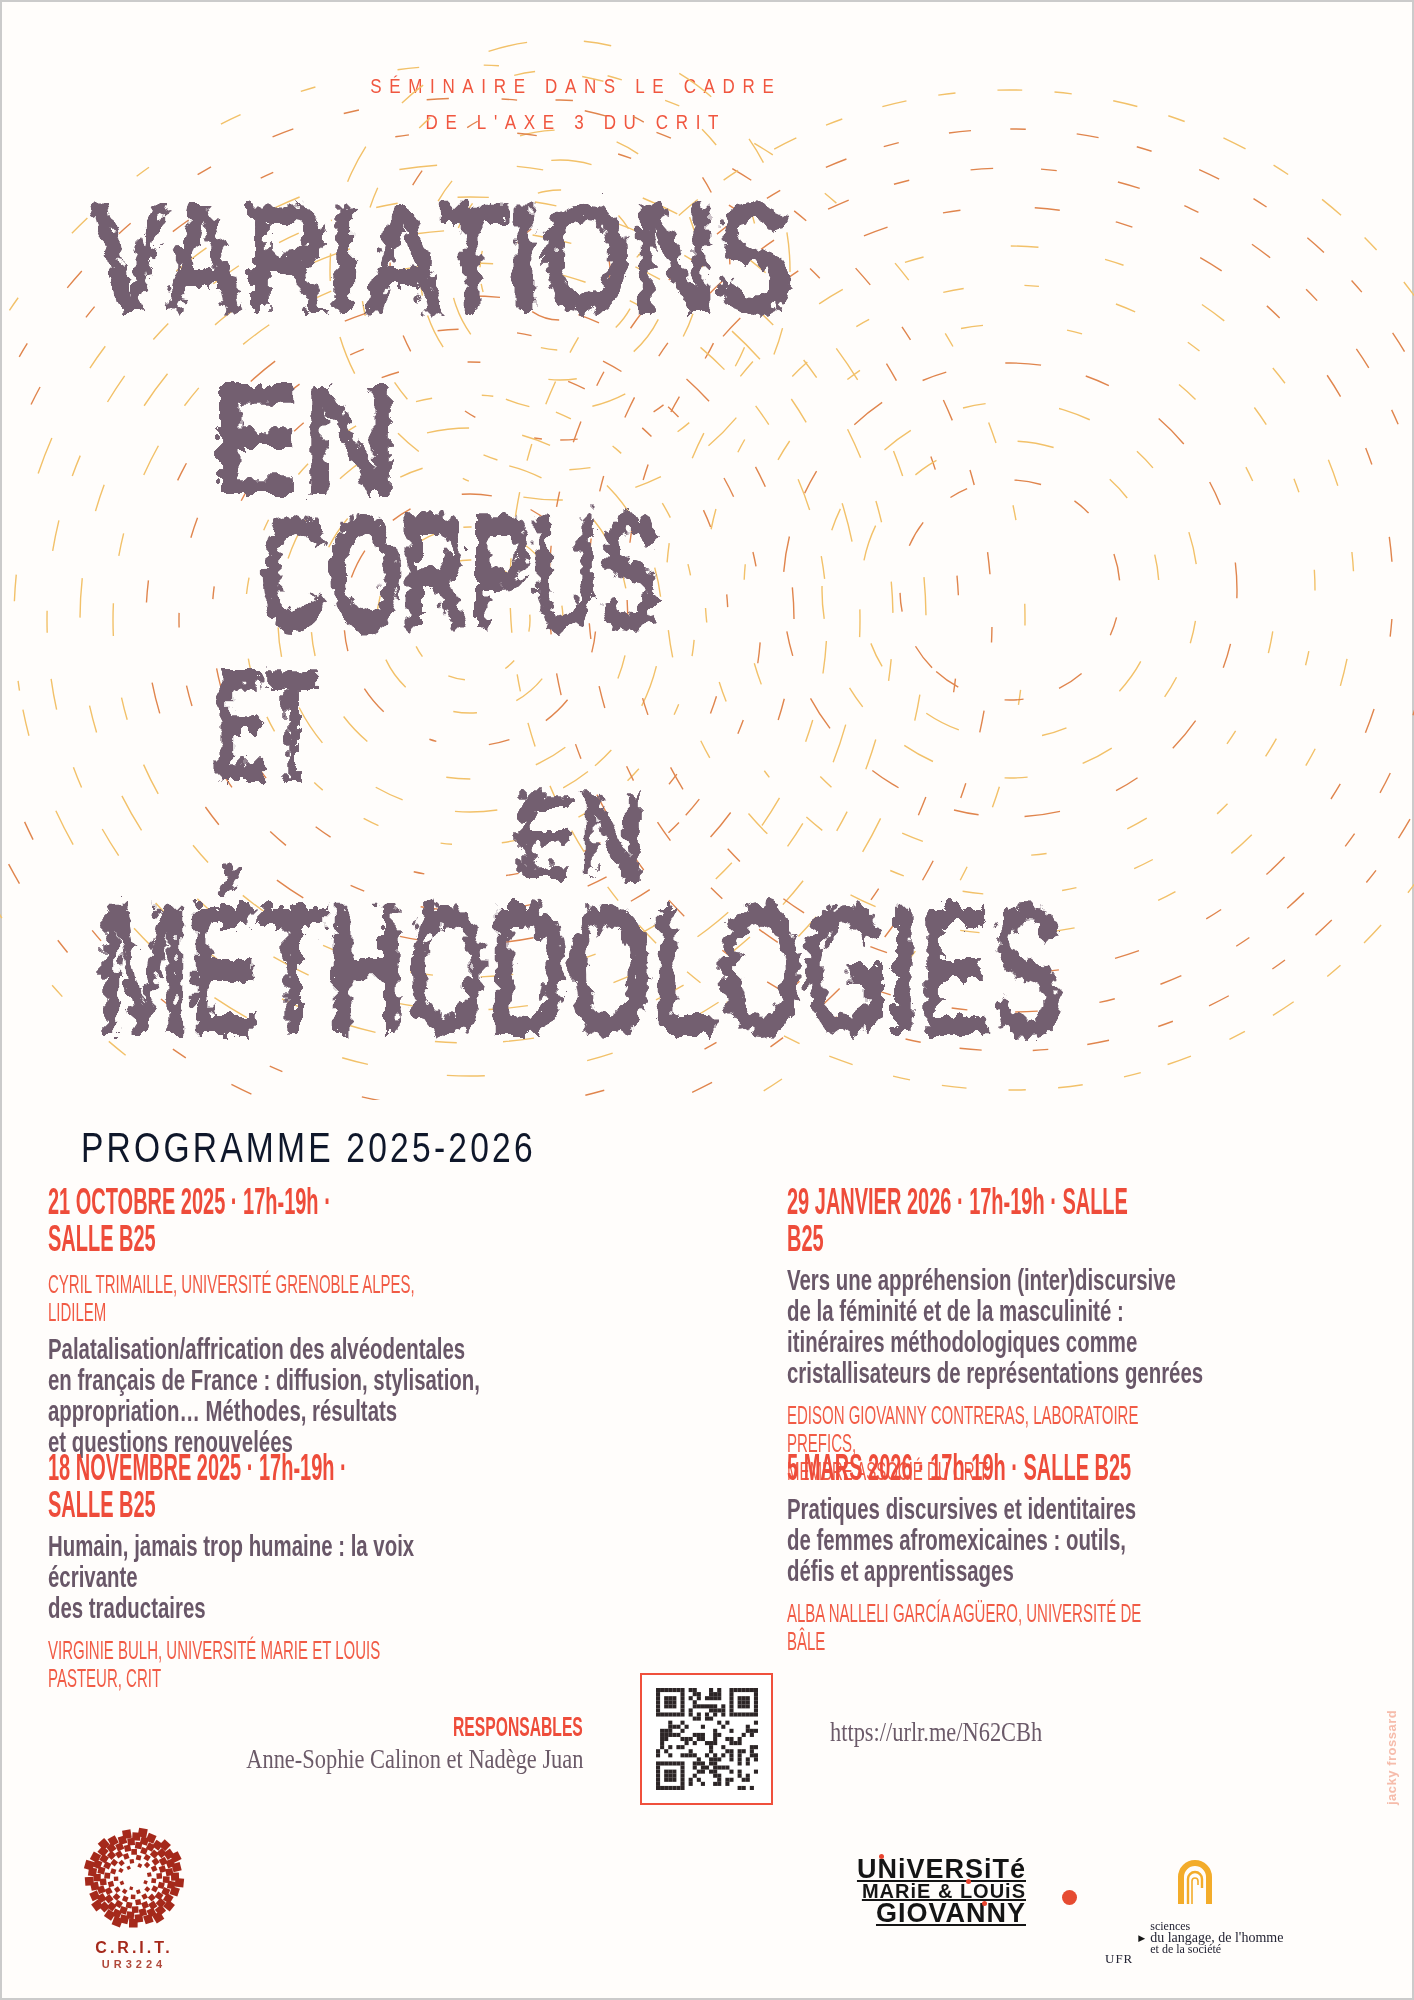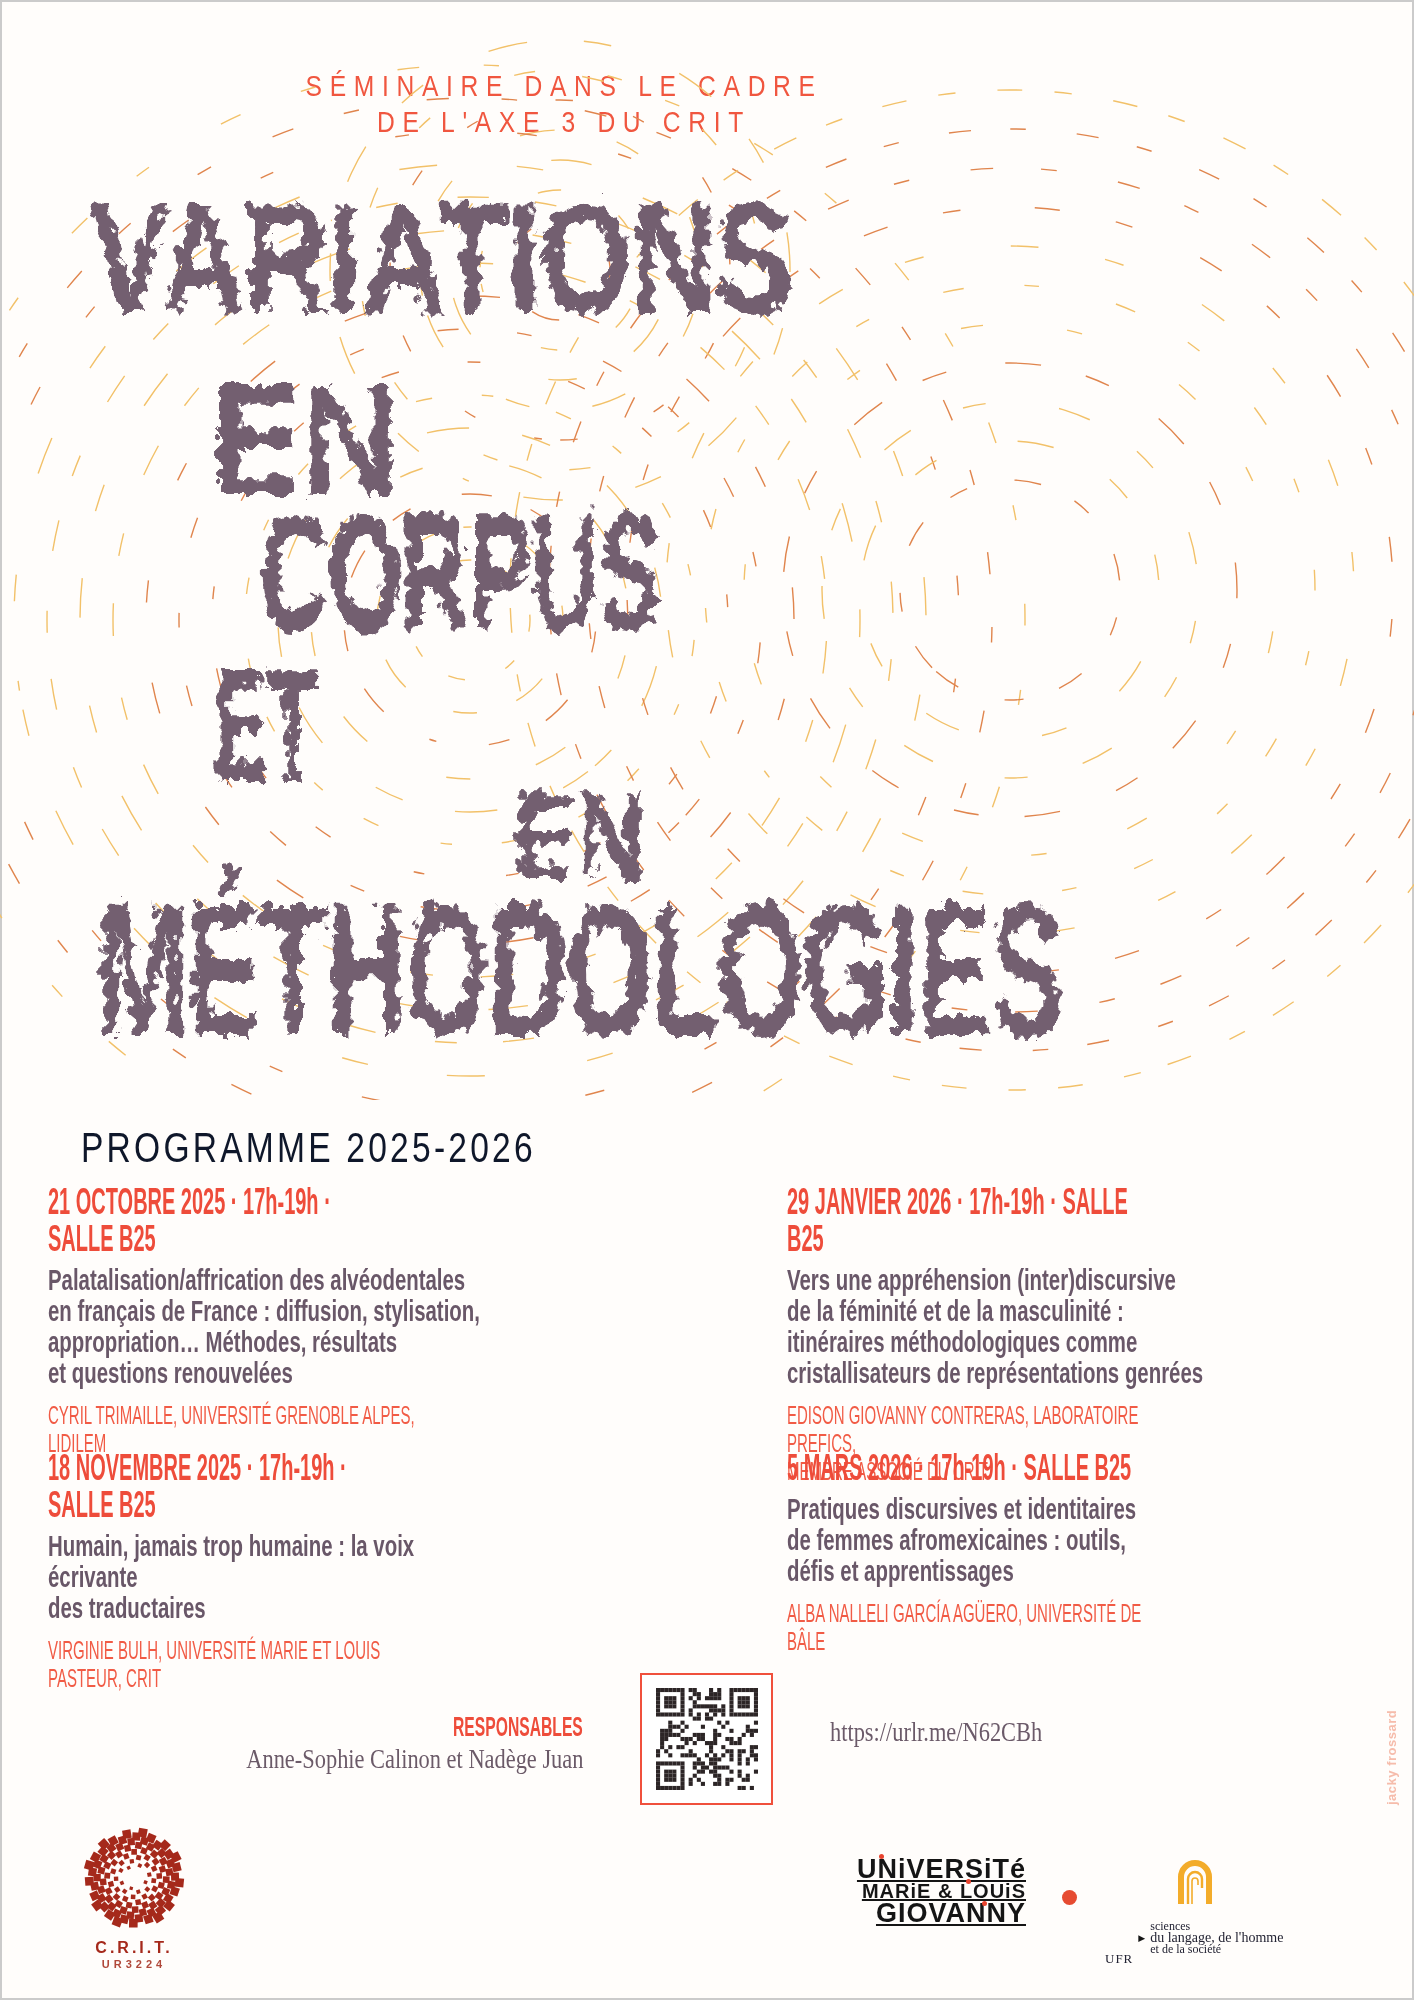--- a/index.html
+++ b/index.html
@@ -6,22 +6,22 @@
   .poster{
     position:relative;width:1414px;height:2000px;overflow:hidden;
     background:#fffdfb;box-shadow:inset 0 0 0 2px #cbcbcb;
     font-family:"Liberation Sans",sans-serif;
   }
   .abs{position:absolute;}
   .cond{display:inline-block;white-space:pre-line;transform-origin:0 0;}
   .condr{display:inline-block;white-space:pre-line;transform-origin:100% 0;}
 
   
-  .seminaire{left:4px;top:68px;width:1120px;text-align:center;
-    color:#f0563f;font-size:29px;line-height:36px;letter-spacing:9px;font-weight:400;}
+  .seminaire{left:16px;top:68px;width:1120px;text-align:center;
+    color:#f0563f;font-size:20px;line-height:36px;letter-spacing:9px;font-weight:400;}
   .seminaire .cond{transform:scaleX(.85);transform-origin:50% 0;white-space:nowrap;}
 
   
   #title-art{left:0;top:0;}
   .jt{font-family:"Liberation Sans",sans-serif;font-weight:bold;fill:#735f70;}
 
   
   .prog-heading{left:48px;top:1124px;color:#0f172a;font-size:42px;font-weight:400;
     letter-spacing:4px;margin-left:33px;}
   .prog-heading .cond{transform:scaleX(.80);white-space:nowrap;}
@@ -156,25 +156,25 @@
         </g>
       </g>
   </svg>
 
   <div class="abs prog-heading">
     <span class="cond">PROGRAMME 2025-2026</span>
   </div>
 
   <section class="session" style="left:48px;top:1183px">
     <div><span class="cond date">21 OCTOBRE 2025 · 17h-19h · SALLE B25</span></div>
+    <div><span class="cond speaker">CYRIL TRIMAILLE, UNIVERSITÉ GRENOBLE ALPES, LIDILEM</span></div>
     <div><span class="cond stitle">Palatalisation/affrication des alvéodentales
 en français de France : diffusion, stylisation,
 appropriation… Méthodes, résultats
 et questions renouvelées</span></div>
-    <div><span class="cond speaker">CYRIL TRIMAILLE, UNIVERSITÉ GRENOBLE ALPES, LIDILEM</span></div>
   </section>
 
   <section class="session" style="left:787px;top:1183px">
     <div><span class="cond date">29 JANVIER 2026 · 17h-19h · SALLE B25</span></div>
     <div><span class="cond stitle">Vers une appréhension (inter)discursive
 de la féminité et de la masculinité :
 itinéraires méthodologiques comme
 cristallisateurs de représentations genrées</span></div>
     <div><span class="cond speaker">EDISON GIOVANNY CONTRERAS, LABORATOIRE PREFICS,
 MEMBRE ASSOCIÉ DU CRIT</span></div>

